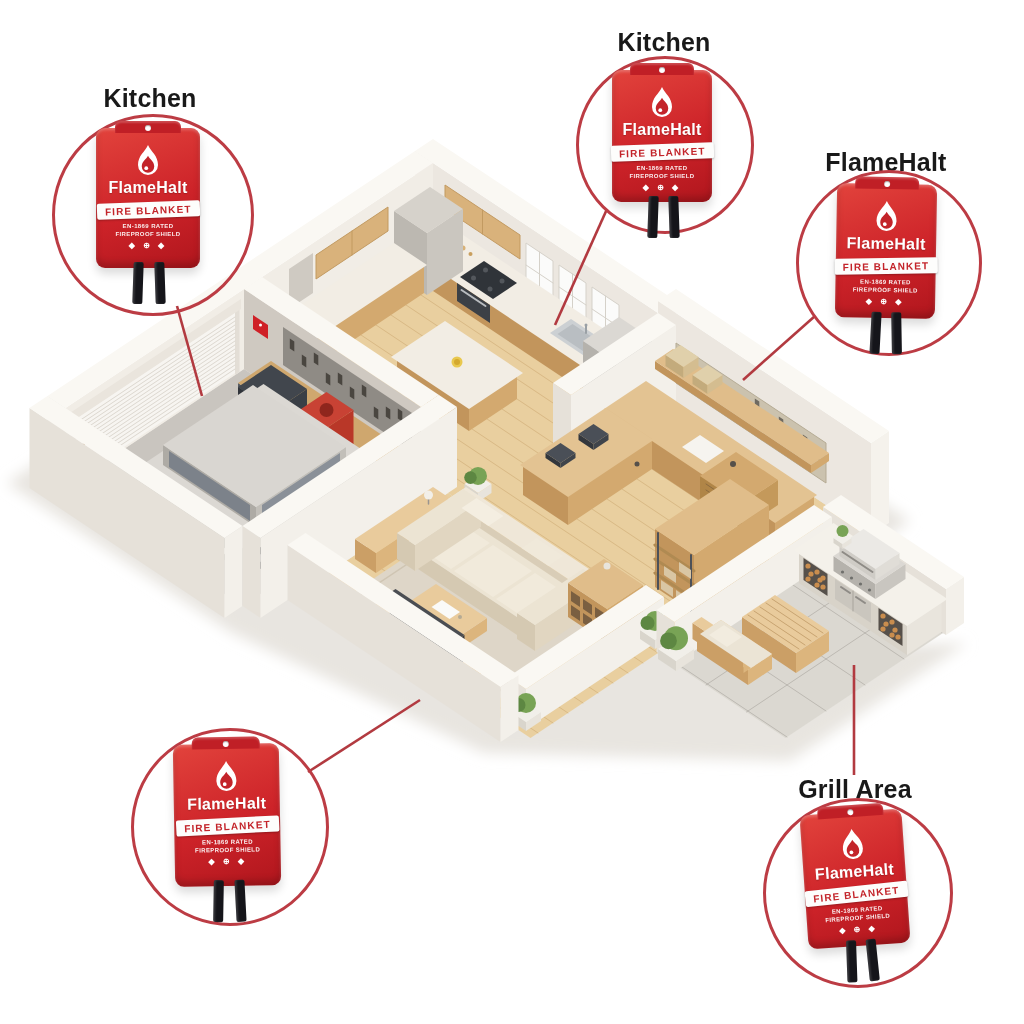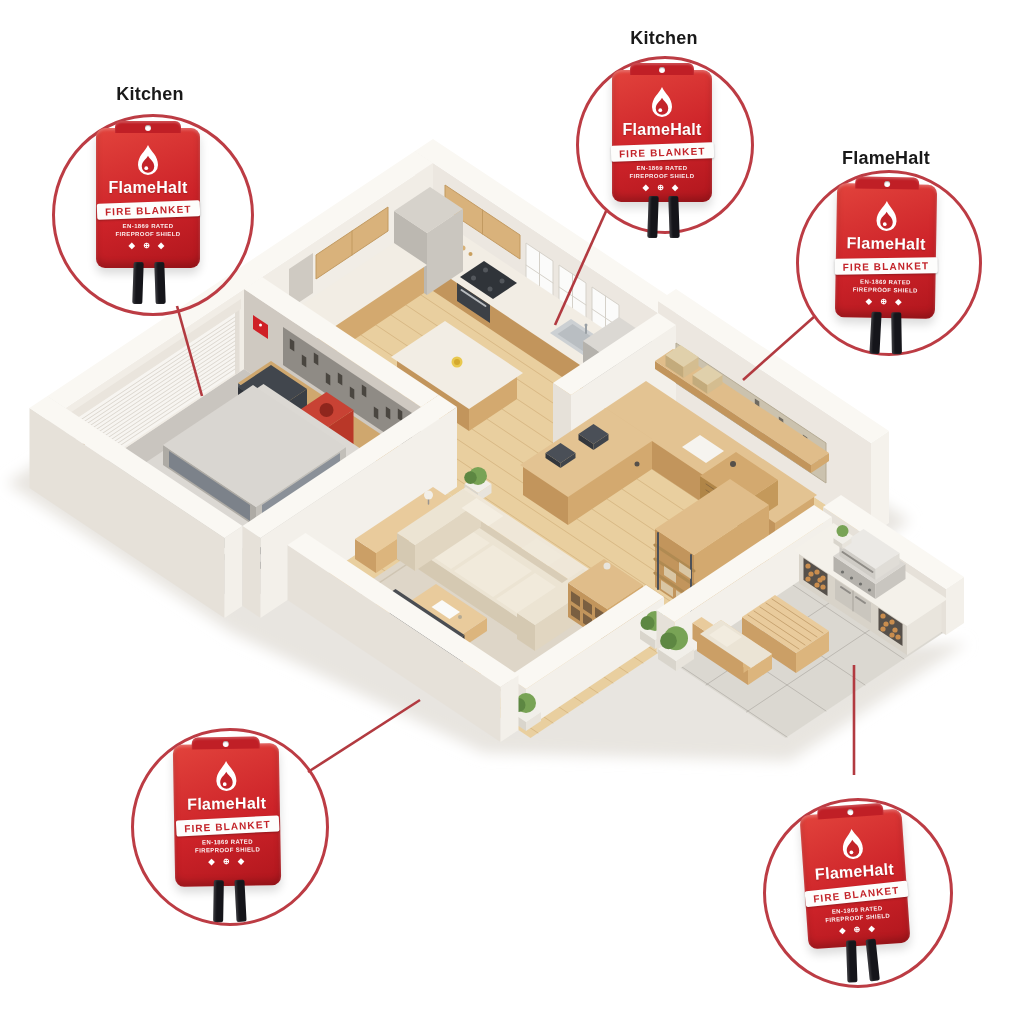--- a/index.html
+++ b/index.html
@@ -2,21 +2,21 @@
 <html><head>
 <meta charset="utf-8">
 <style>
   html,body{margin:0;padding:0;background:#fff;}
   .canvas{position:relative;width:1024px;height:1024px;background:#ffffff;overflow:hidden;
           font-family:"Liberation Sans",sans-serif;}
   #scene{position:absolute;left:0;top:0;z-index:1;}
   #connectors{position:absolute;left:0;top:0;z-index:5;pointer-events:none;}
   .callout{position:absolute;z-index:6;}
   .co-label{position:absolute;top:0;left:0;right:0;text-align:center;
-            font-size:18px;font-weight:700;color:#191919;letter-spacing:.2px;}
+            font-size:25px;font-weight:700;color:#191919;letter-spacing:.2px;}
   .ring{position:absolute;border:3px solid #bc3c44;border-radius:50%;background:transparent;}
   .pkg{position:absolute;display:flex;flex-direction:column;align-items:center;
        background:linear-gradient(160deg,#e2433c 0%,#cd2329 55%,#b0161d 100%);
        border-radius:9px;
        box-shadow:0 6px 10px rgba(0,0,0,.14), inset 0 2px 3px rgba(255,255,255,.25), inset 0 -5px 7px rgba(0,0,0,.18);}
   .pkg-tab{position:absolute;top:-7px;left:18%;width:64%;height:12px;background:#c01f26;
            border-radius:6px 6px 0 0;box-shadow:inset 0 2px 2px rgba(255,255,255,.2);}
   .pkg-hole{position:absolute;top:-3px;left:50%;transform:translateX(-50%);width:6px;height:6px;
             border-radius:50%;background:#fff;box-shadow:inset 0 1px 1px rgba(0,0,0,.35);}
   .flame{margin-top:15px;width:30px;height:34px;}
@@ -557,20 +557,21 @@
         <div>EN-1869 RATED</div>
         <div>FIREPROOF SHIELD</div>
         <div class="pkg-icons">◆ ⊕ ◆</div>
       </div>
       <div class="strap s1"></div>
       <div class="strap s2"></div>
     </div>
   </div>
 
   <div class="callout" id="co-grill">
+    <div class="co-label">Grill Area</div>
     <div class="ring"></div>
     <div class="pkg">
       <div class="pkg-tab"></div>
       <div class="pkg-hole"></div>
       <svg class="flame" viewBox="0 0 24 26">
         <path d="M12 1C14.5 6.5 20 9.5 20 17a8 8 0 1 1-16 0C4 9.5 9.5 6.5 12 1Z" fill="#fff"></path>
         <path d="M12 9.5c1.3 3 5 4.2 5 8.7a5 5 0 1 1-10 0c0-4.5 3.7-5.7 5-8.7Z" fill="#c3242a"></path>
         <circle cx="10.6" cy="19.5" r="1.5" fill="#fff"></circle>
       </svg>
       <div class="pkg-brand">FlameHalt</div>

